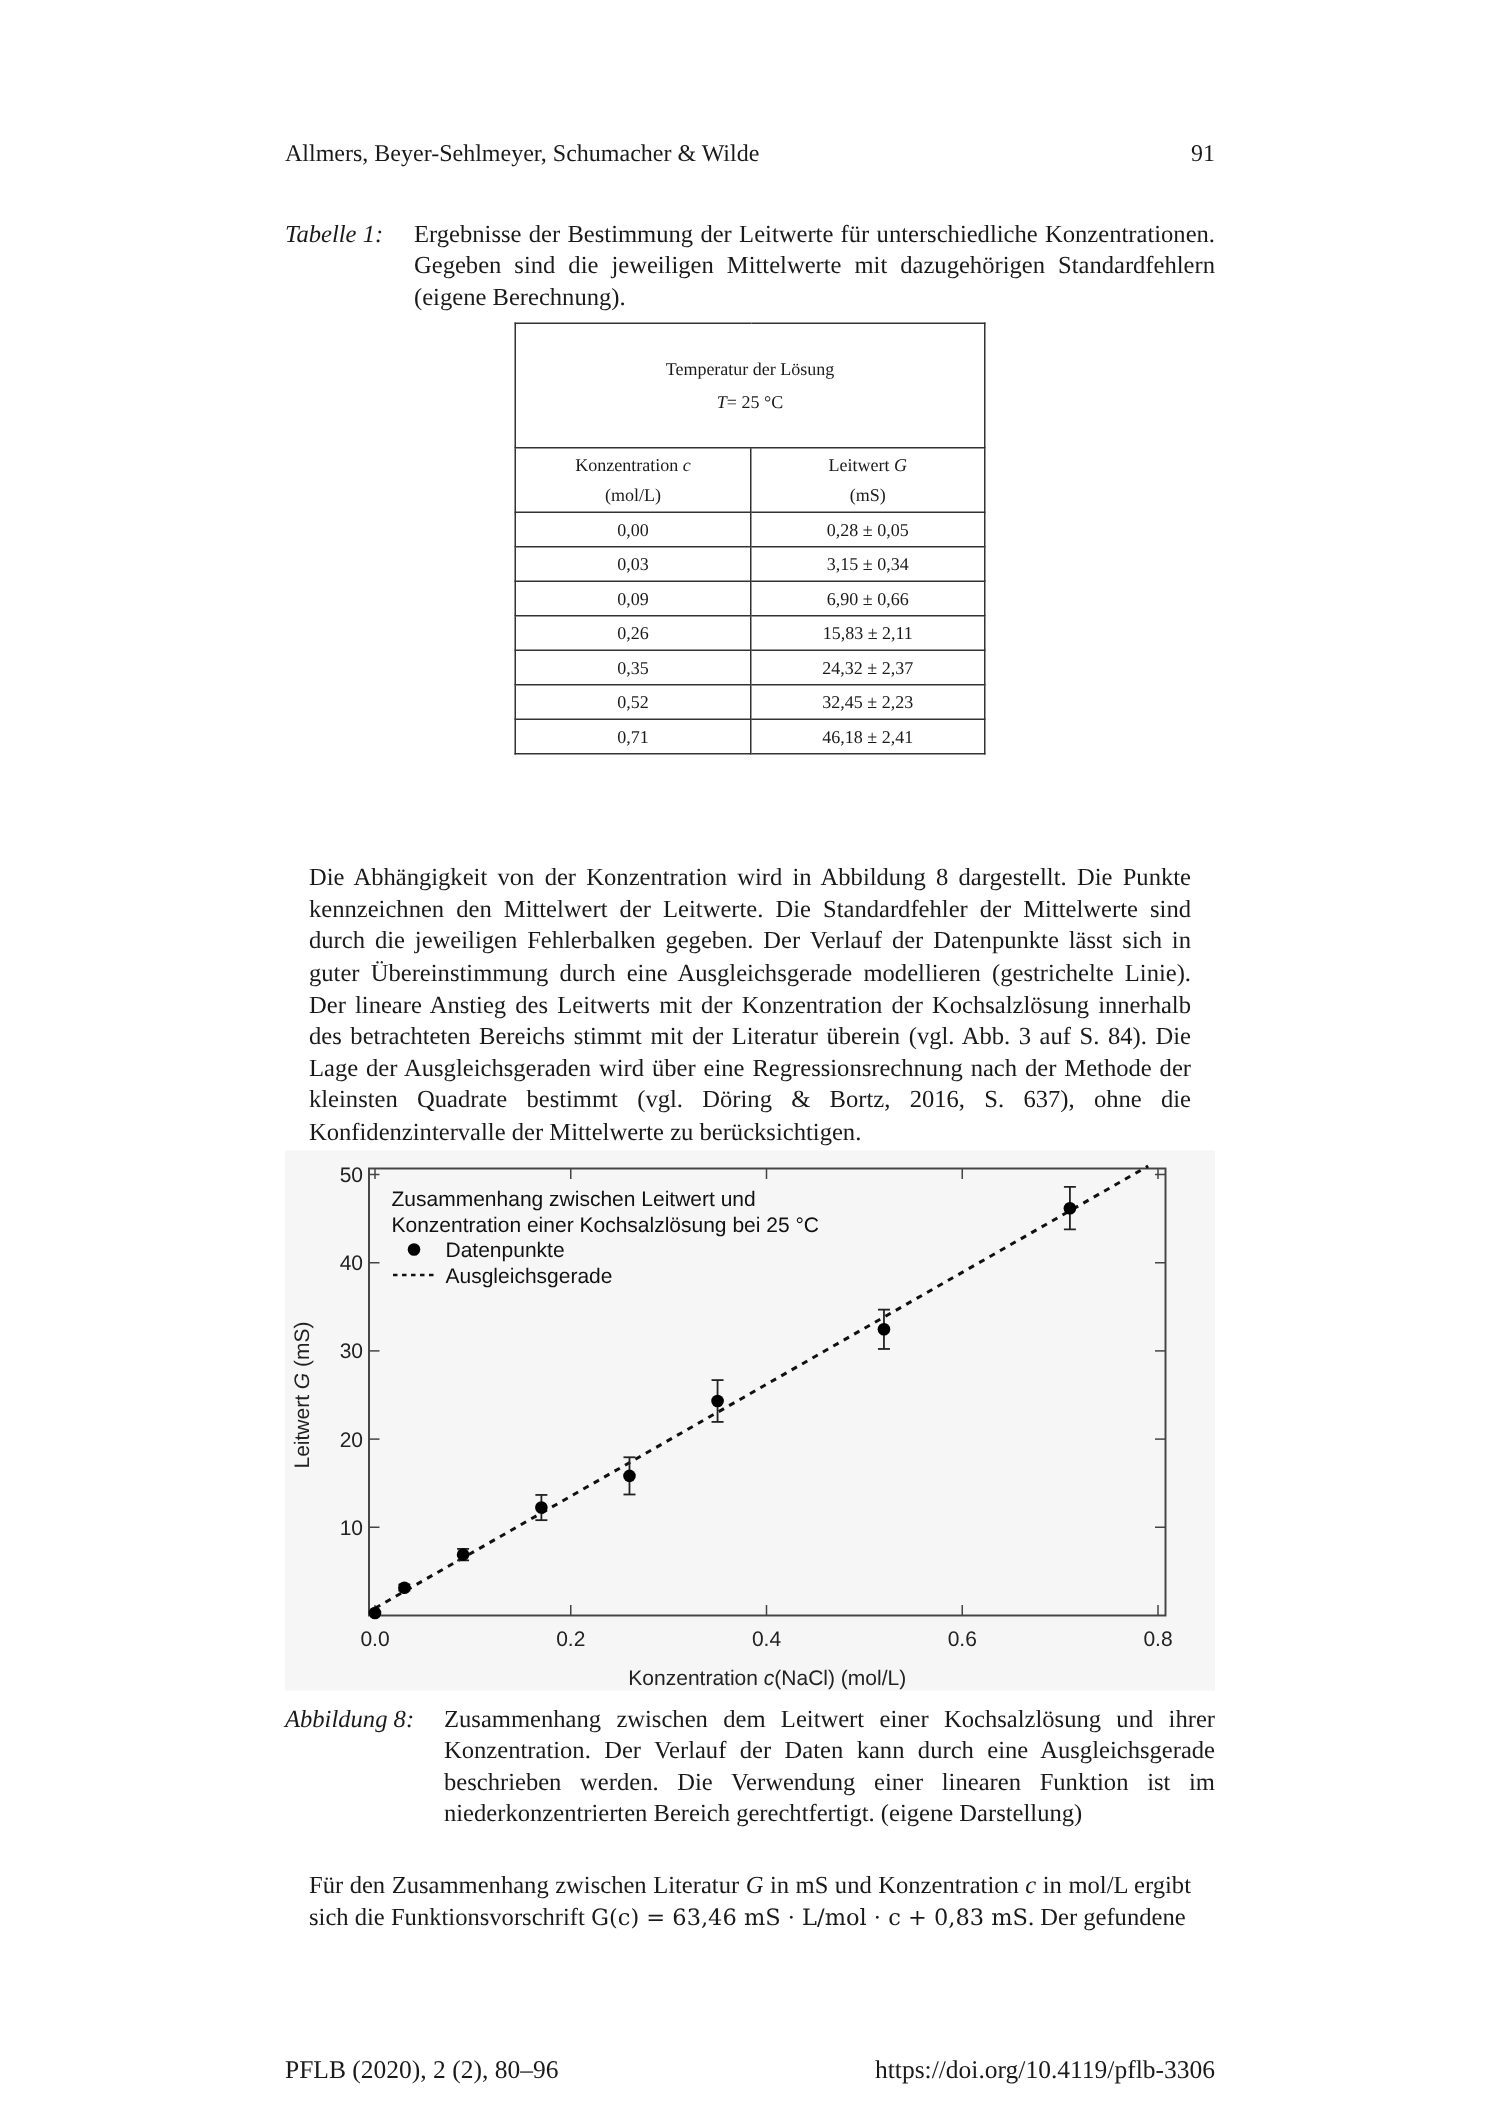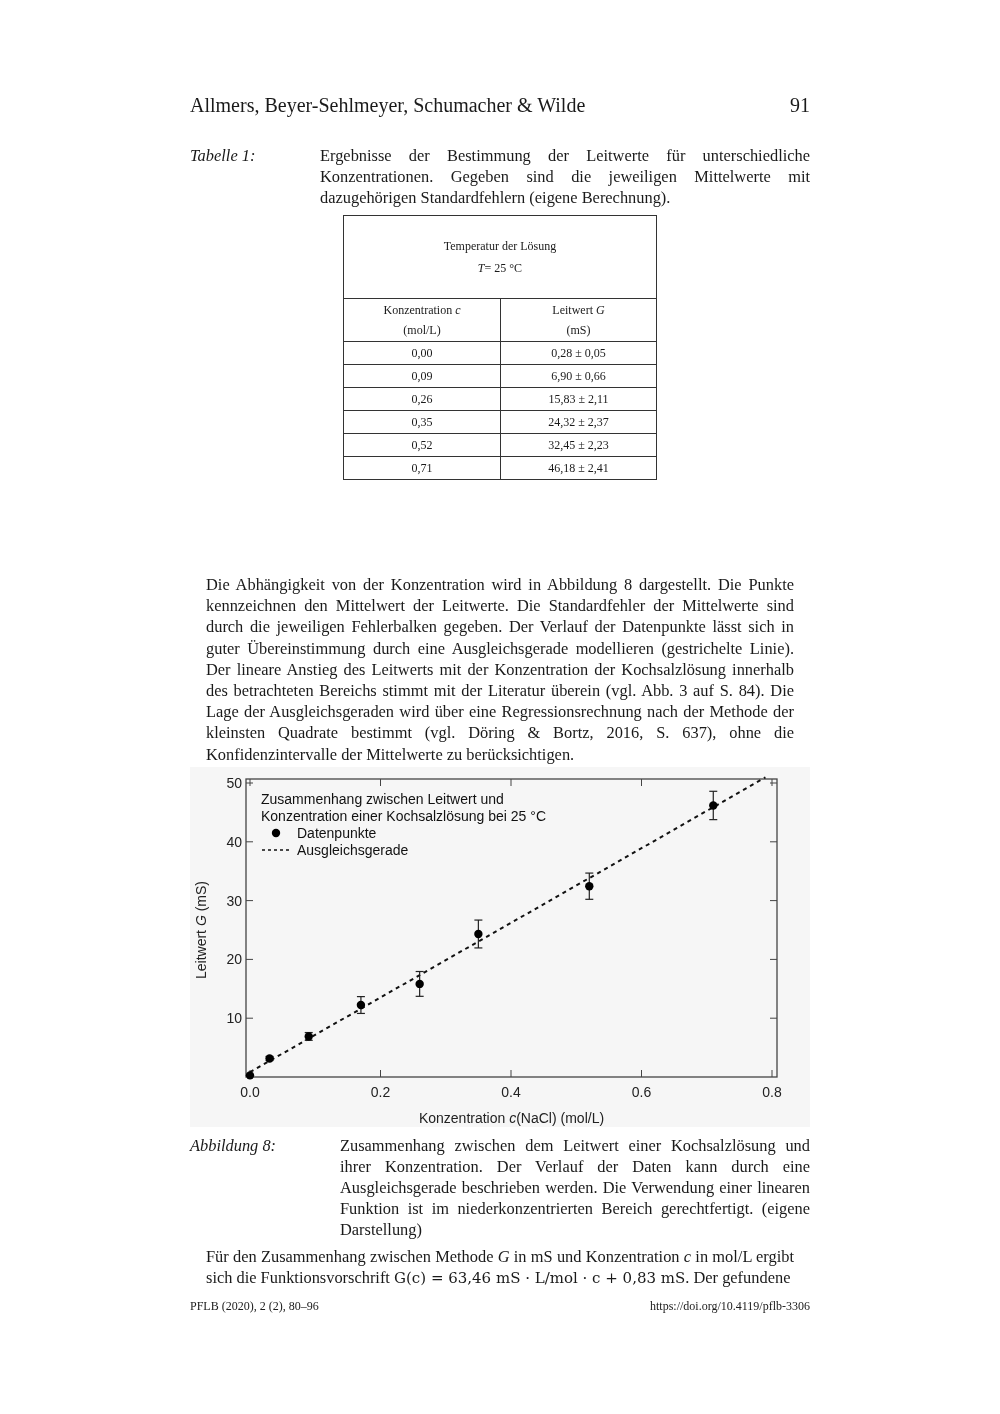--- a/index.html
+++ b/index.html
@@ -1,33 +1,33 @@
 <!DOCTYPE html>
 <html><head>
   <meta charset="utf-8">
   <style>
     html, body { margin: 0; padding: 0; background: #ffffff; }
     body { width: 1000px; height: 1414px; position: relative; font-family: "Liberation Serif", "DejaVu Serif", serif; color: #1a1a1a; overflow: hidden; }
     .abs { position: absolute; }
-    .header { left: 190px; top: 94px; width: 620px; font-size: 20px; display: flex; justify-content: space-between; }
-    .caption { left: 190px; width: 620px; font-size: 16.4px; line-height: 21px; display: flex; gap: 44px; }
+    .header { left: 190px; top: 94px; width: 620px; font-size: 16px; display: flex; justify-content: space-between; }
+    .caption { left: 190px; width: 620px; font-size: 16.4px; line-height: 21px; display: flex; }
     .caption .lbl { font-style: italic; flex: 0 0 auto; }
     .caption .txt { text-align: justify; }
     .caption.tab .lbl { width: 86px; }
     .caption.fig .lbl { width: 106px; }
     table.data { position: absolute; left: 343px; top: 215px; width: 314px; border-collapse: collapse; font-size: 12px; text-align: center; }
     table.data td { border: 1px solid #333; padding: 0; line-height: 22px; height: 22px; }
     table.data td.temp { height: 82px; line-height: 22px; vertical-align: middle; }
     table.data tr.hdr td { line-height: 20px; padding: 1px 0 1px 0; }
     table.data td.c1 { width: 156px; }
     .para { left: 190px; width: 620px; font-size: 16.4px; line-height: 21.2px; text-align: justify; }
     .para p { margin: 16px; }
     .chart-wrap { left: 190px; top: 767px; width: 620px; height: 360px; background: #f6f6f6; }
     .chart-wrap svg { display: block; }
-    .footer { left: 190px; top: 1299px; width: 620px; font-size: 12px; display: flex; justify-content: space-between; }
+    .footer { left: 190px; top: 1370px; width: 620px; font-size: 17px; display: flex; justify-content: space-between; }
     .formula { font-family: "DejaVu Serif", serif; font-size: 15px; }
     i { font-style: italic; }
   </style>
 </head>
 <body>
 
 <div class="abs header">
   <span>Allmers, Beyer-Sehlmeyer, Schumacher &amp; Wilde</span>
   <span>91</span>
 </div>
@@ -51,20 +51,24 @@
       <div>(mol/L)</div>
     </td>
     <td>
       <div><span>Leitwert </span><i>G</i></div>
       <div>(mS)</div>
     </td>
   </tr>
   <tr>
         <td>0,00</td>
         <td>0,28 ± 0,05</td>
+      </tr>
+  <tr>
+        <td>0,03</td>
+        <td>3,15 ± 0,34</td>
       </tr>
   <tr>
         <td>0,09</td>
         <td>6,90 ± 0,66</td>
       </tr>
   <tr>
         <td>0,26</td>
         <td>15,83 ± 2,11</td>
       </tr>
   <tr>
@@ -159,19 +163,19 @@
       <text x="107" y="88" font-size="14" fill="#111">Ausgleichsgerade</text>
     </svg>
 </div>
 
 <div class="abs caption fig" style="top:1135px;">
   <span class="lbl">Abbildung 8:</span>
   <span class="txt">Zusammenhang zwischen dem Leitwert einer Kochsalzlösung und ihrer Konzentration. Der Verlauf der Daten kann durch eine Ausgleichsgerade beschrieben werden. Die Verwendung einer linearen Funktion ist im niederkonzentrierten Bereich gerechtfertigt. (eigene Darstellung)</span>
 </div>
 
 <div class="abs para" style="top:1230px;">
-  <p><span>Für den Zusammenhang zwischen Methode </span><i>G</i><span> in mS und Konzentration </span><i>c</i><span> in mol/L ergibt sich die Funktionsvorschrift </span><span class="formula">G(c) = 63,46 mS · L/mol · c + 0,83 mS</span><span>. Der gefundene</span></p>
+  <p><span>Für den Zusammenhang zwischen Literatur </span><i>G</i><span> in mS und Konzentration </span><i>c</i><span> in mol/L ergibt sich die Funktionsvorschrift </span><span class="formula">G(c) = 63,46 mS · L/mol · c + 0,83 mS</span><span>. Der gefundene</span></p>
 </div>
 
 <div class="abs footer">
   <span>PFLB (2020), 2 (2), 80–96</span>
   <span>https://doi.org/10.4119/pflb-3306</span>
 </div>
 
 </body></html>

